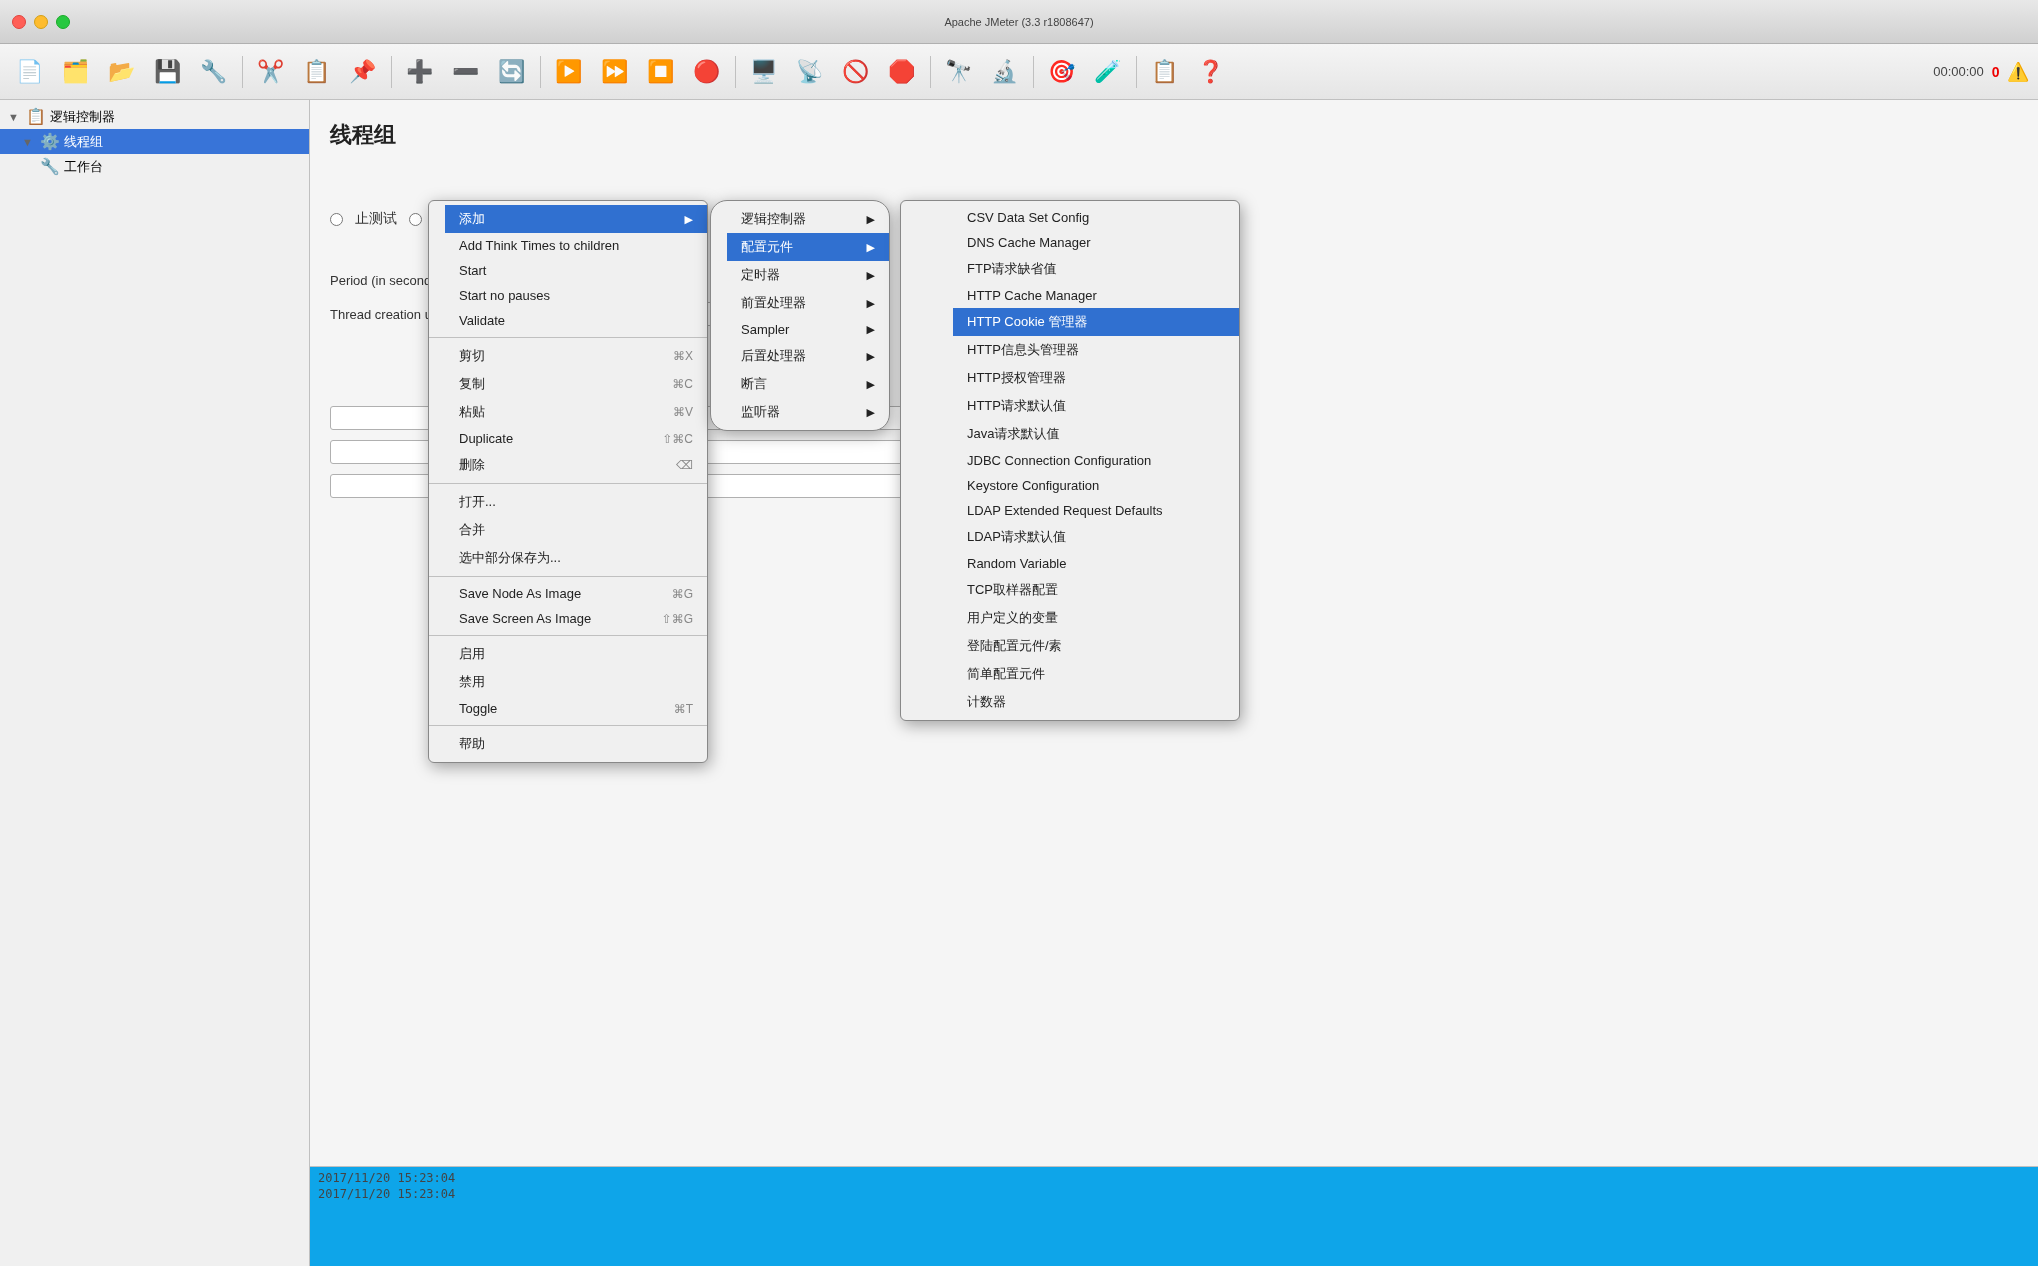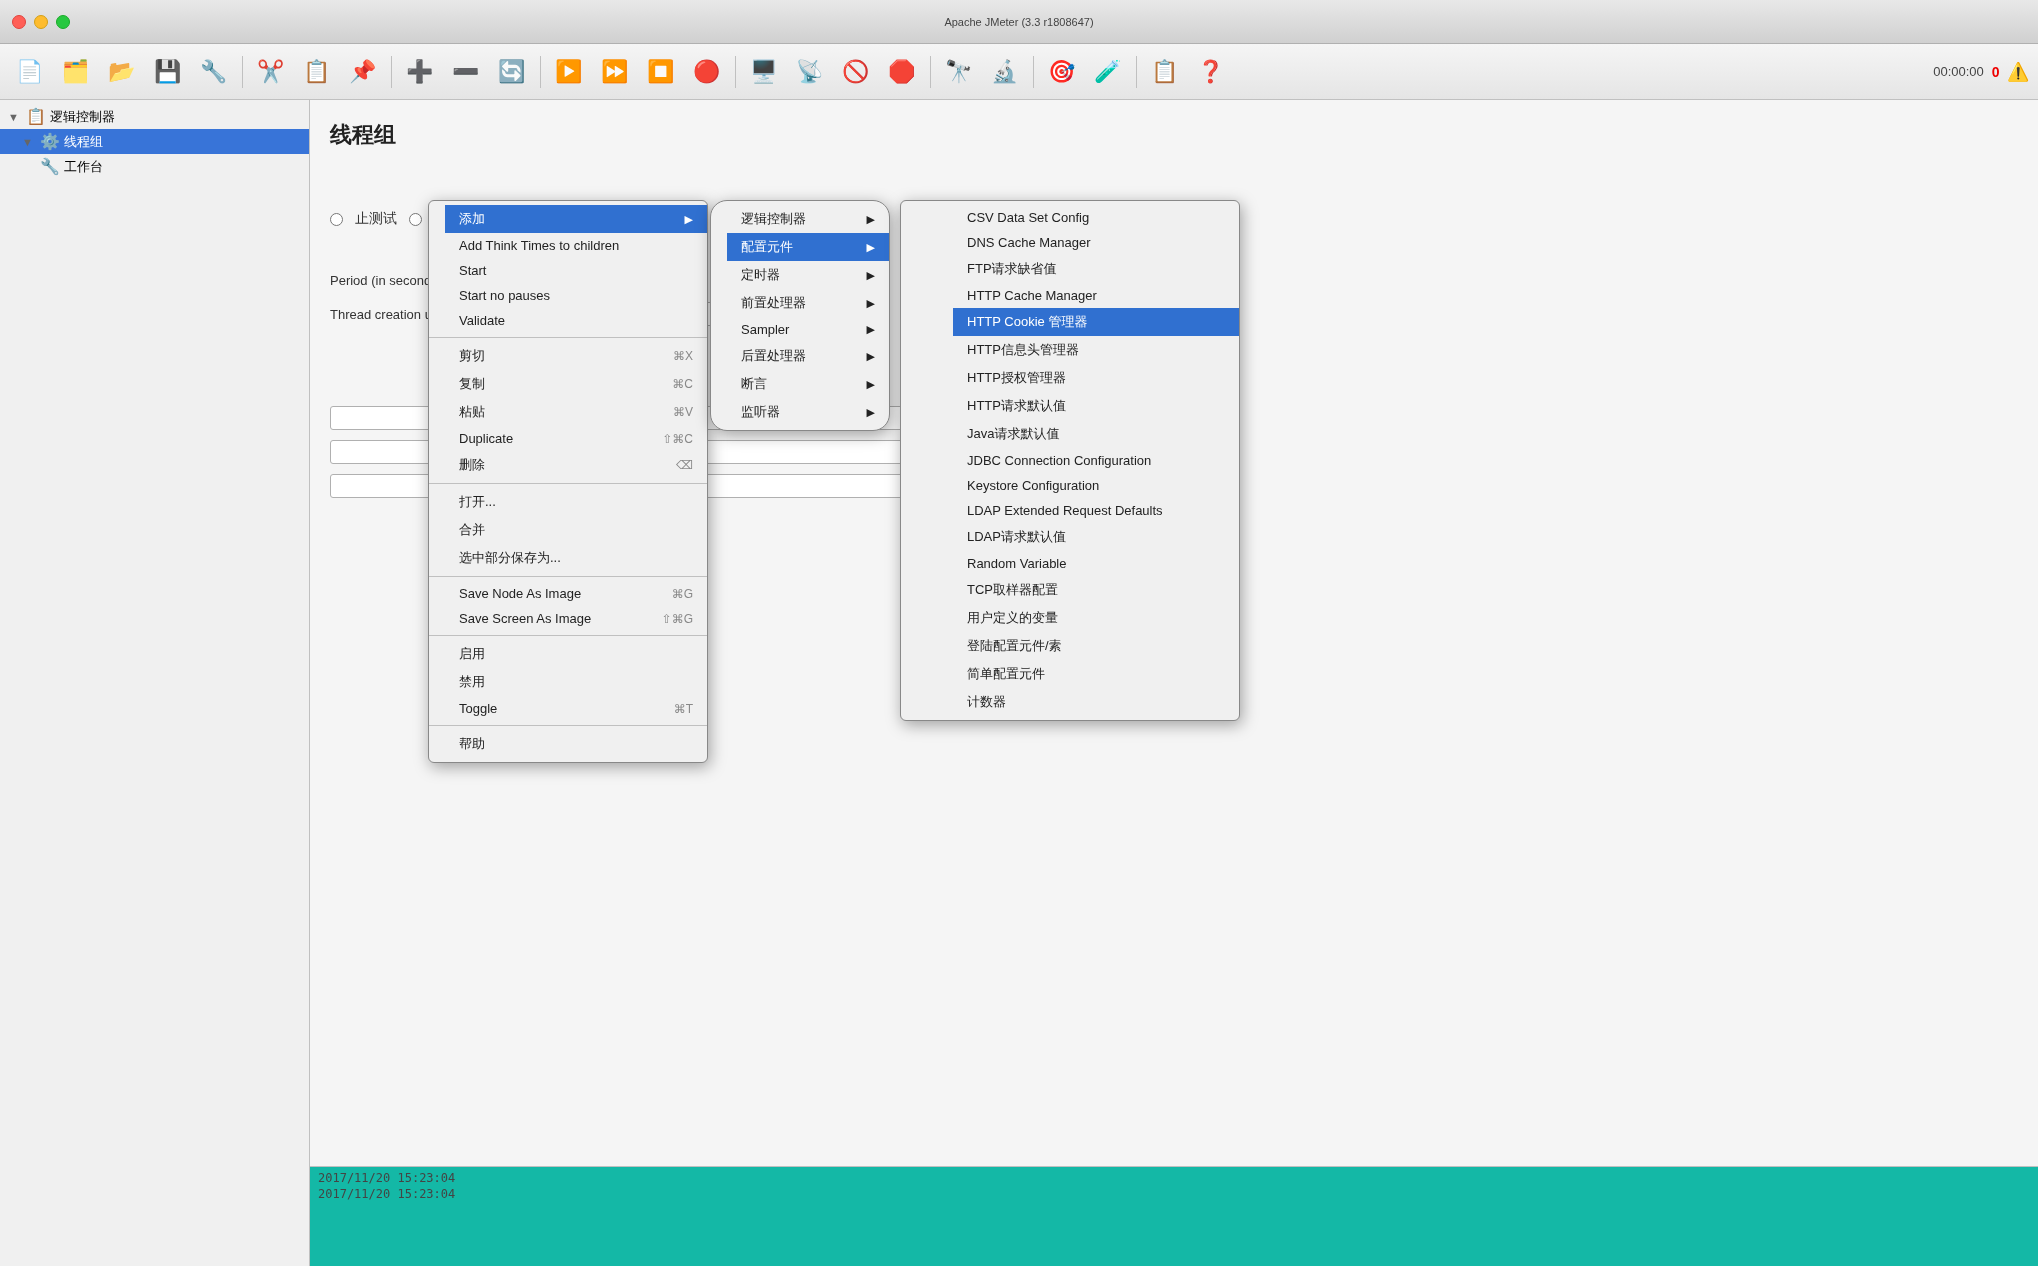--- a/index.html
+++ b/index.html
@@ -202,21 +202,21 @@
       margin: 4px 0;
     }
 
     
     .log-area {
       position: absolute;
       bottom: 0;
       left: 0;
       right: 0;
       height: 100px;
-      background: #14b8a6;
+      background: #0ea5e9;
       border-top: 1px solid #c0c0c0;
       padding: 4px 8px;
       font-size: 12px;
       color: #444;
       font-family: monospace;
     }
     .log-line { margin-bottom: 2px; }
 
     
     .warning-icon {

